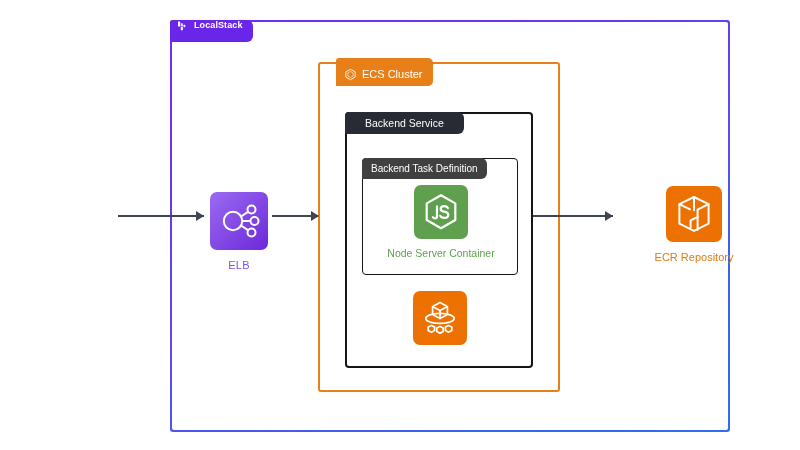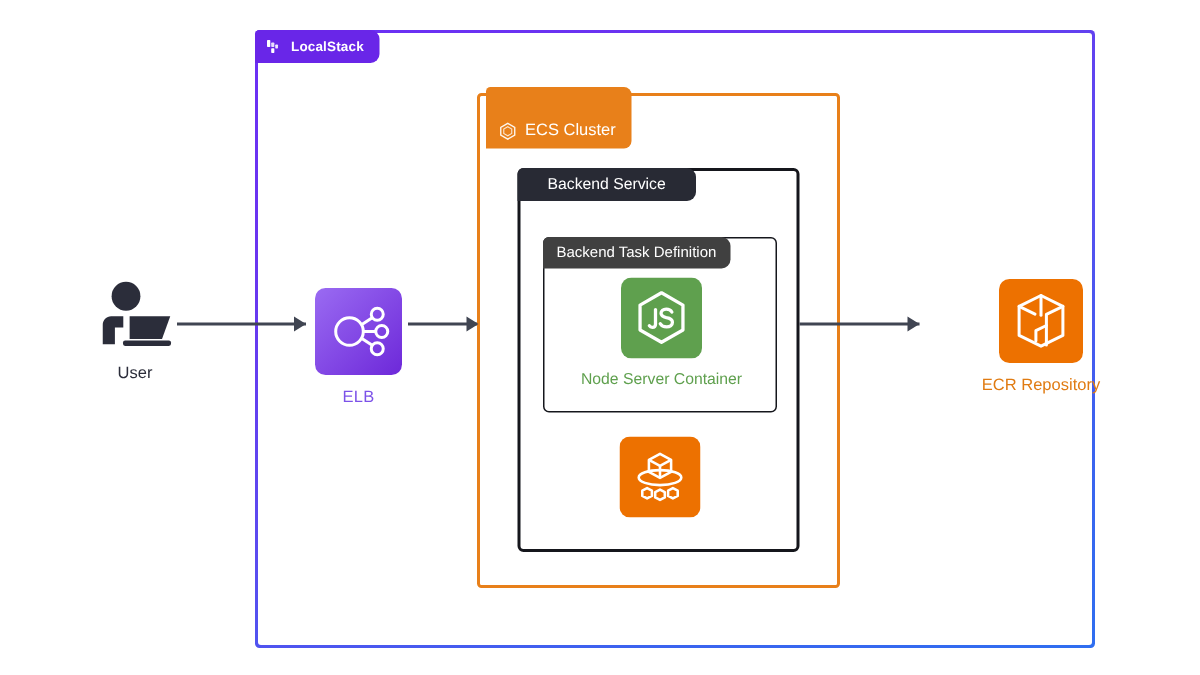--- a/index.html
+++ b/index.html
@@ -26,45 +26,45 @@
   #localstack-inner{
     width:100%;height:100%;
     background:#ffffff;
     border-radius:2px;
     position:relative;
   }
   #localstack-badge{
     position:absolute;
     left:-2px;top:-2px;
     height:22px;
-    display:flex;align-items:center;gap:5px;
+    display:flex;align-items:flex-start;gap:5px;
     padding:0 10px 0 7px;
     background:#6926e8;
     border-radius:3px 6px 6px 0;
     color:#ffffff;
     font-size:9px;
     font-weight:700;
     letter-spacing:.1px;
     white-space:nowrap;
   }
   #localstack-badge .ls-logo{width:12px;height:12px;display:block;flex:0 0 auto;}
 
   
   #ecs-cluster-box{
     left:318px;top:62px;width:242px;height:330px;
     border:2px solid #e8801a;
     border-radius:3px;
     box-sizing:border-box;
     background:transparent;
   }
   #ecs-cluster-label{
-    left:324px;top:58px;
+    left:336px;top:58px;
     height:24px;
     display:flex;align-items:center;gap:5px;
-    padding:17px 10px 0 8px;
+    padding:4px 10px 0 8px;
     background:#e8801a;
     border-radius:3px 5px 5px 0;
     color:#ffffff;
     font-size:11px;
     white-space:nowrap;
   }
   #ecs-cluster-label .hex-icon{width:13px;height:13px;display:block;flex:0 0 auto;opacity:.92;}
 
   
   #backend-service-box{
@@ -183,29 +183,20 @@
   <div class="abs" id="backend-service-box"></div>
   <div class="abs" id="backend-service-label">
     <span>Backend Service</span>
   </div>
 
   <div class="abs" id="task-def-box"></div>
   <div class="abs" id="task-def-label">
     <span>Backend Task Definition</span>
   </div>
 
-  <div class="abs node" id="user-node">
-    <svg class="node-icon" width="56" height="48" viewBox="0 0 56 48">
-      <circle cx="22" cy="11.5" r="9.6" fill="#2b2d3a"></circle>
-      <path d="M6.5 43.5 L6.5 30.5 C6.5 27.4 9.0 24.9 12.1 24.9 L20.2 24.9 L20.2 32.4 L14.6 32.4 L14.6 43.5 Z" fill="#2b2d3a"></path>
-      <path d="M24.4 24.9 L51.5 24.9 L46.0 40.0 L24.4 40.0 Z" fill="#2b2d3a"></path>
-      <rect x="20.0" y="41.0" width="32" height="3.6" rx="1.4" fill="#2b2d3a"></rect>
-    </svg>
-    <span class="node-label">User</span>
-  </div>
 
   <div class="abs node" id="elb-node">
     <svg class="node-icon" width="58" height="58" viewBox="0 0 58 58">
       <defs>
         <linearGradient id="elbGrad" x1="0" y1="0" x2="1" y2="1">
           <stop offset="0%" stop-color="#9a6bf2"></stop>
           <stop offset="100%" stop-color="#6d28d9"></stop>
         </linearGradient>
       </defs>
       <rect x="0" y="0" width="58" height="58" rx="7" fill="url(#elbGrad)"></rect>

